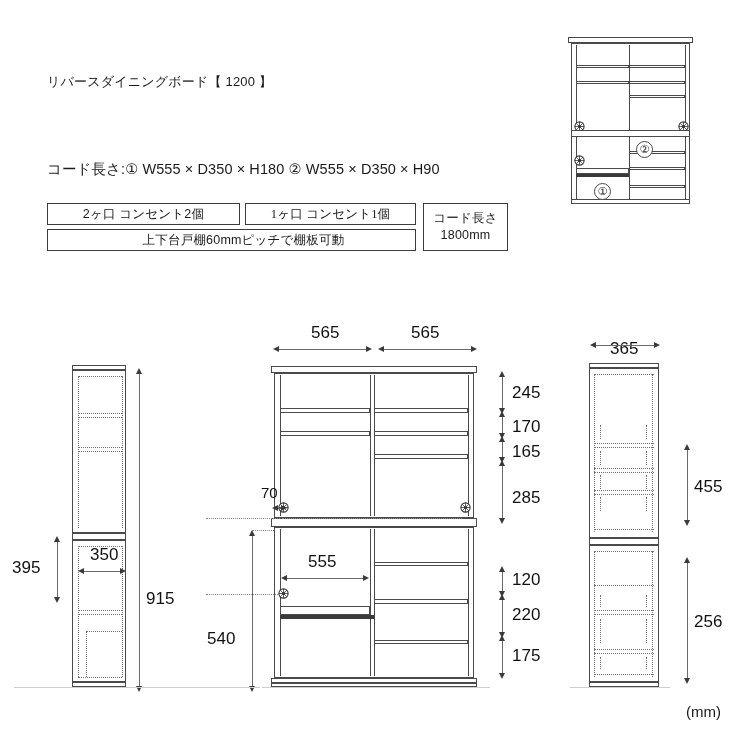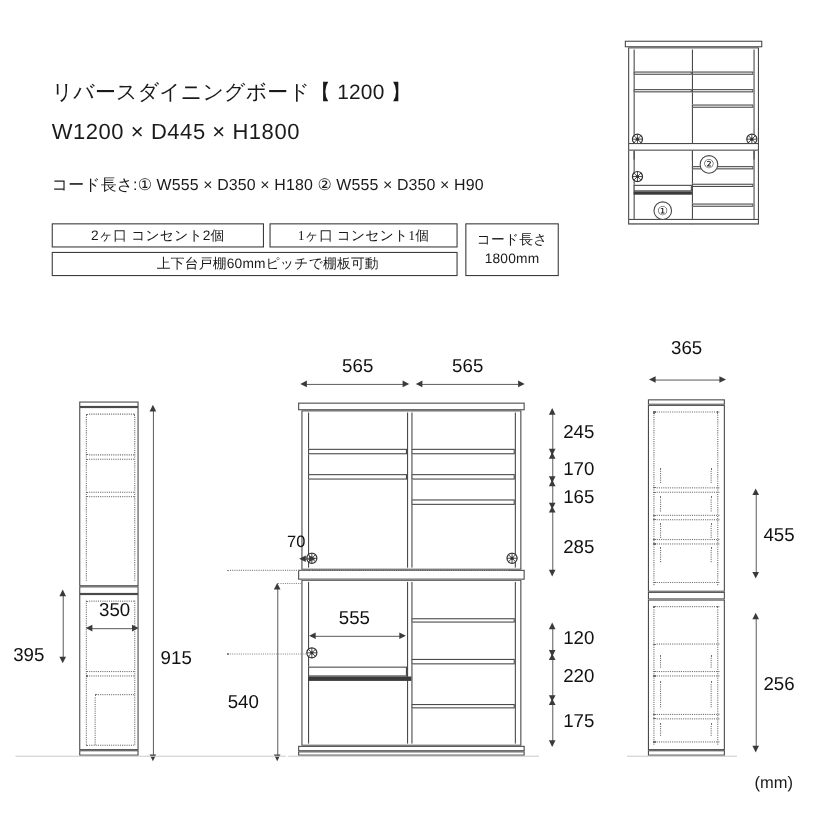--- a/index.html
+++ b/index.html
@@ -14,21 +14,21 @@
   #root{position:absolute;inset:0;width:750px;height:750px;}
 
   
   .brand{
     position:absolute;left:47px;top:41px;
     font-size:29px;font-weight:bold;letter-spacing:.4px;
     line-height:1;color:#111;
   }
   .subtitle{
     position:absolute;left:47px;top:75px;
-    font-size:19px;line-height:1;color:#1a1a1a;
+    font-size:13px;line-height:1;color:#1a1a1a;
     letter-spacing:.2px;
   }
   .dims{
     position:absolute;left:47px;top:110px;
     font-size:20px;line-height:1;color:#1a1a1a;letter-spacing:.5px;
   }
   .drawerline{
     position:absolute;left:47px;top:162px;
     font-size:14.5px;line-height:1;color:#1a1a1a;letter-spacing:.1px;
     white-space:nowrap;
@@ -92,21 +92,20 @@
 
   .unit{position:absolute;right:29px;bottom:30px;font-size:15px;color:#1a1a1a;}
   .groundline{position:absolute;background:#cfcfcf;height:1px;}
 </style>
 </head>
 <body>
 
 <div id="root">
 
   <div class="subtitle">リバースダイニングボード【 1200 】</div>
-  <div class="dims">W1200 × D445 × H1800</div>
   <div class="drawerline">コード長さ:① W555 × D350 × H180  ② W555 × D350 × H90</div>
 
   <div class="specbox" id="spec-outlet2">
     <span>2ヶ口 コンセント2個</span>
   </div>
   <div class="specbox" id="spec-outlet1">
     <span>1ヶ口 コンセント1個</span>
   </div>
   <div class="specbox" id="spec-shelf">
     <span>上下台戸棚60mmピッチで棚板可動</span>
@@ -202,21 +201,21 @@
     <div class="dot" style="left:6px;top:312px;width:44px;"></div>
 
     <div class="board" style="left:0;top:317px;width:54px;height:5px;"></div>
   </div>
 
   <div class="dt" style="left:90px;top:546px;">350</div>
   <div class="dimh" style="left:82px;top:571px;width:42px;"></div>
   <div class="arr arr-l" style="left:78px;top:568px;"></div>
   <div class="arr arr-r" style="left:120px;top:568px;"></div>
 
-  <div class="dt" style="left:12px;top:559px;margin-top:28px;">395</div>
+  <div class="dt" style="left:12px;top:559px;">395</div>
   <div class="dimv" style="left:57px;top:540px;height:58px;"></div>
   <div class="arr arr-u" style="left:53.5px;top:536px;"></div>
   <div class="arr arr-d" style="left:53.5px;top:597px;"></div>
 
   <div class="dt" style="left:146px;top:590px;">915</div>
   <div class="dimv" style="left:139px;top:372px;height:315px;"></div>
   <div class="arr arr-u" style="left:135.5px;top:368px;"></div>
   <div class="arr arr-d" style="left:135.5px;top:686px;"></div>
 
   <div class="dt" style="left:207px;top:630px;">540</div>
@@ -337,21 +336,21 @@
   <div class="dimv" style="left:502px;top:598px;height:35px;"></div>
   <div class="arr arr-u" style="left:498.5px;top:594px;"></div>
   <div class="arr arr-d" style="left:498.5px;top:632px;"></div>
   <div class="dt" style="left:512px;top:606px;">220</div>
 
   <div class="dimv" style="left:502px;top:639px;height:35px;"></div>
   <div class="arr arr-u" style="left:498.5px;top:635px;"></div>
   <div class="arr arr-d" style="left:498.5px;top:673px;"></div>
   <div class="dt" style="left:512px;top:647px;">175</div>
 
-  <div class="dt" style="left:610px;top:308px;">365</div>
+  <div class="dt" style="left:610px;top:340px;">365</div>
   <div class="dimh" style="left:594px;top:345px;width:64px;"></div>
   <div class="arr arr-l" style="left:590px;top:342px;"></div>
   <div class="arr arr-r" style="left:654px;top:342px;"></div>
 
   <div class="dwg" id="side-right" style="left:589px;top:363px;width:70px;height:324px;">
 
     <div class="board" style="left:0;top:0;width:70px;height:5px;"></div>
 
     <div class="panel" style="left:0;top:5px;width:70px;height:170px;"></div>
 

